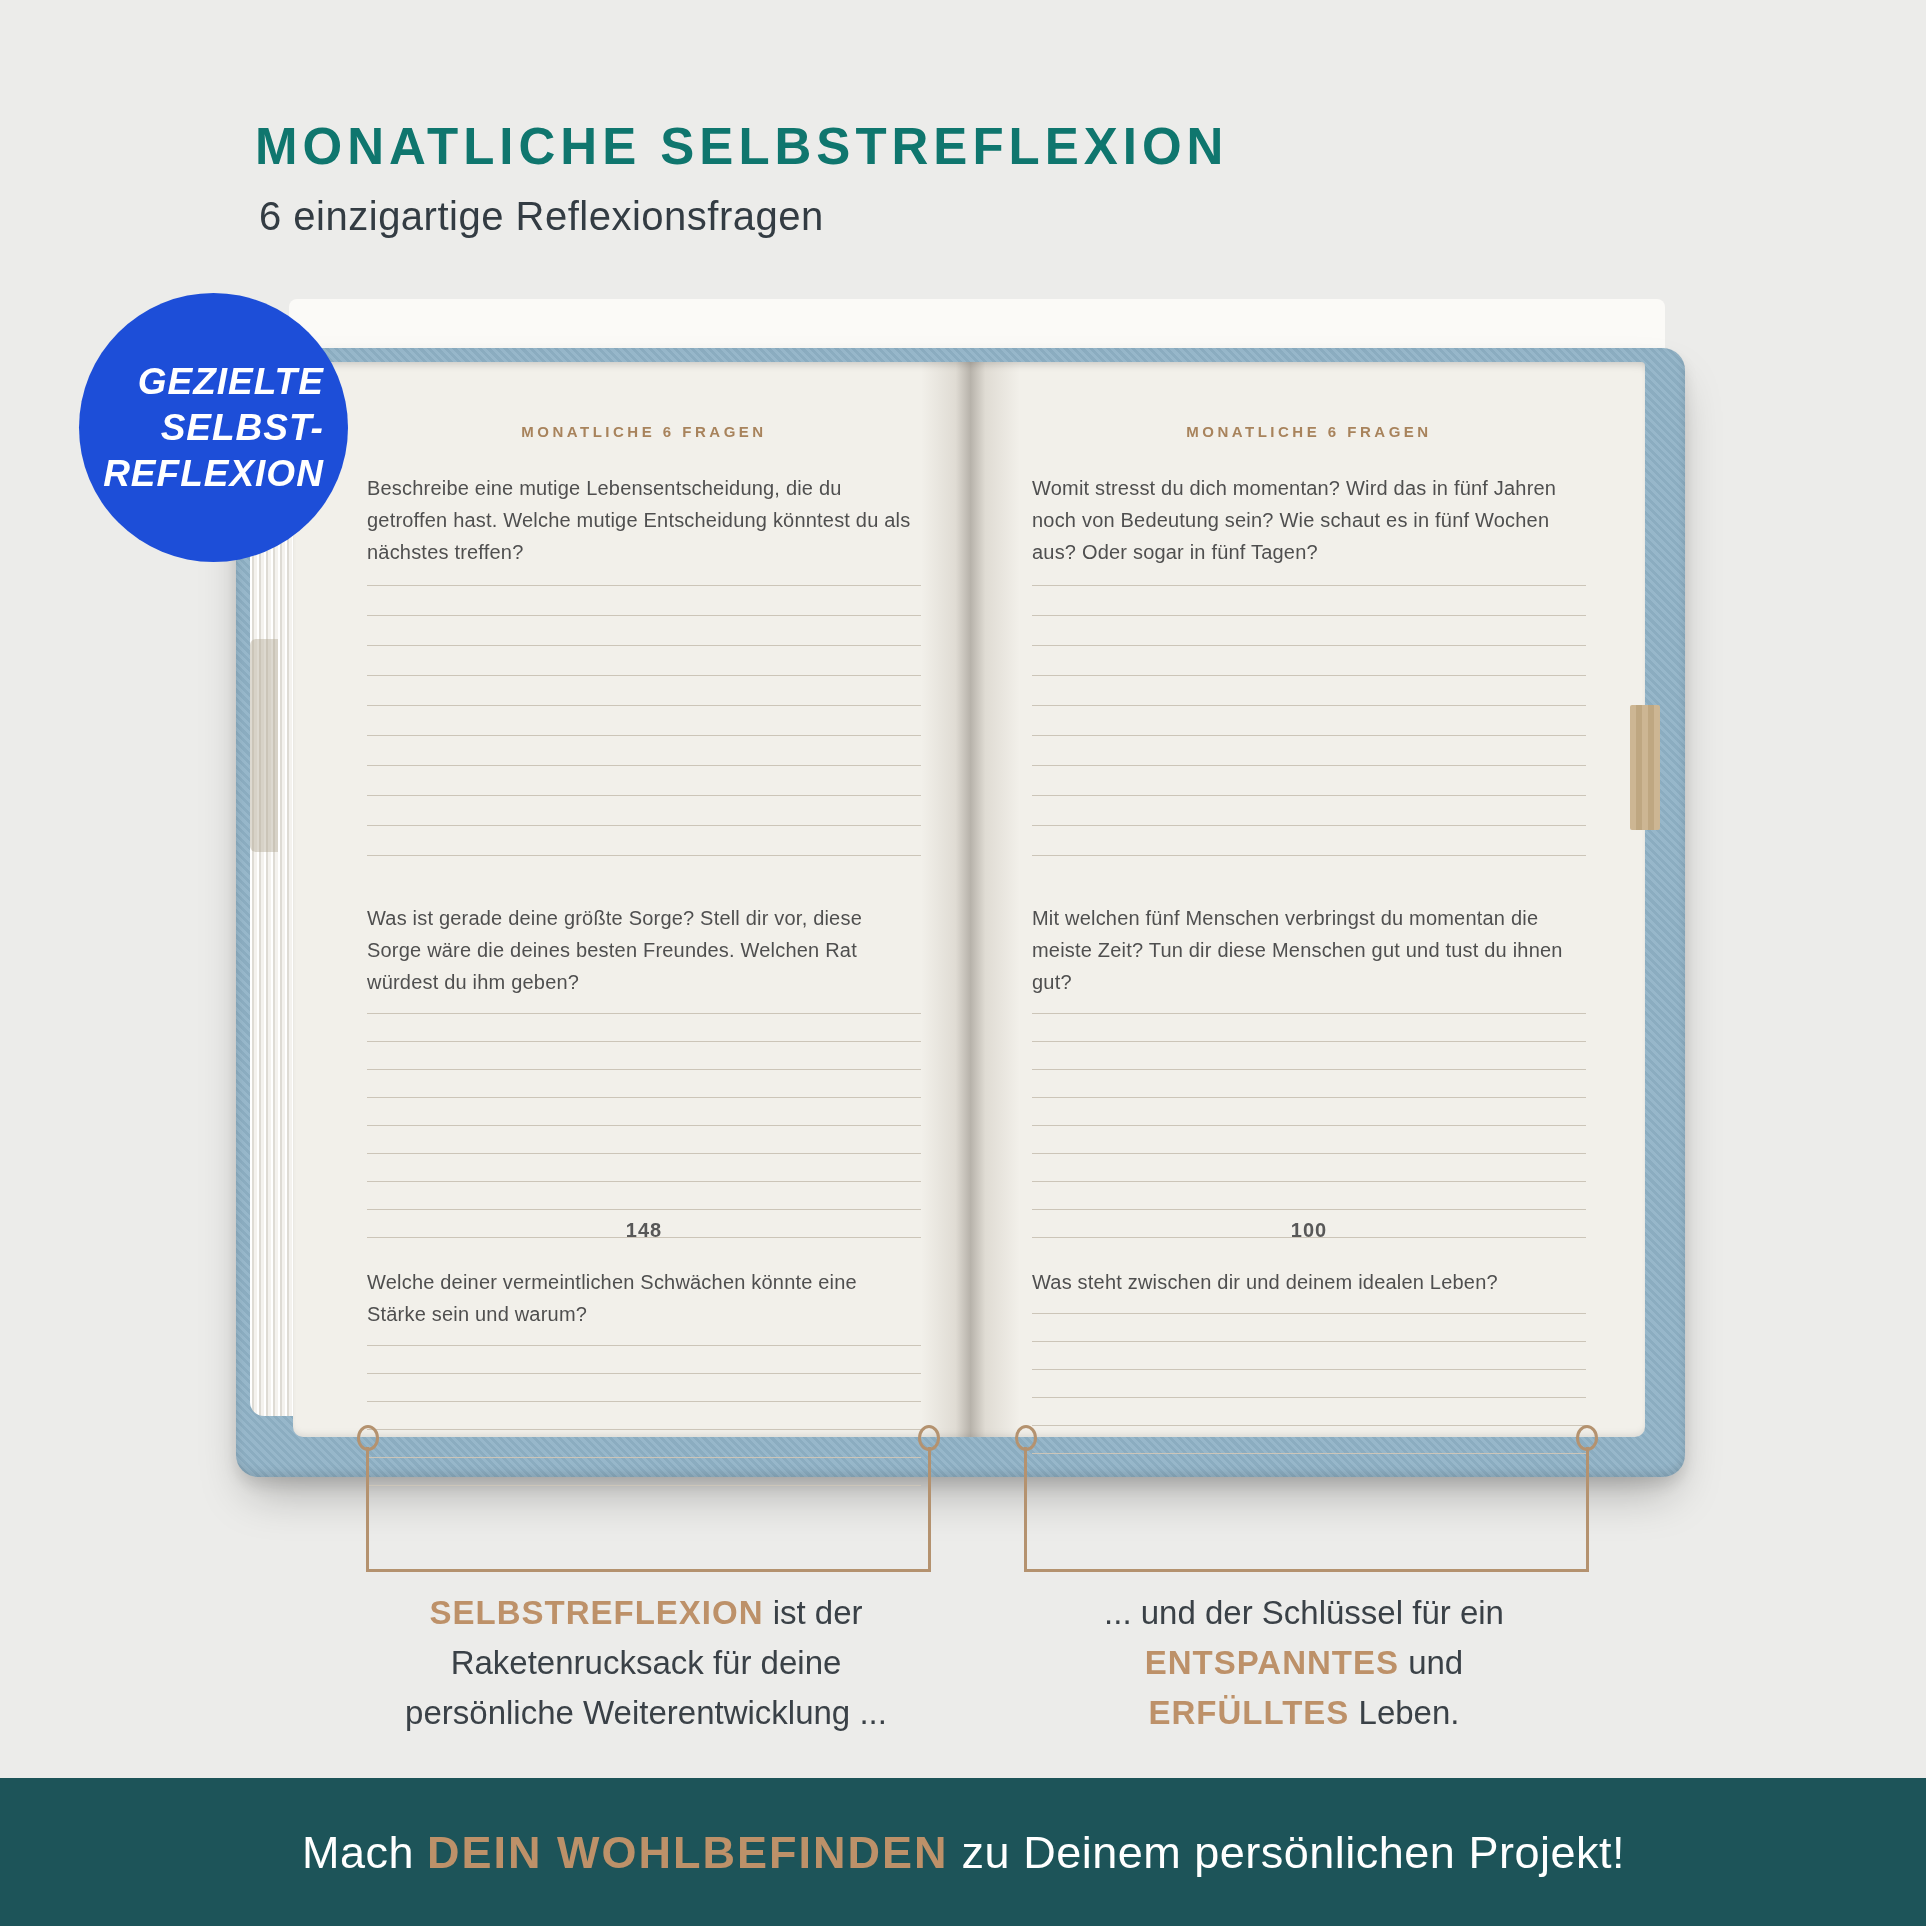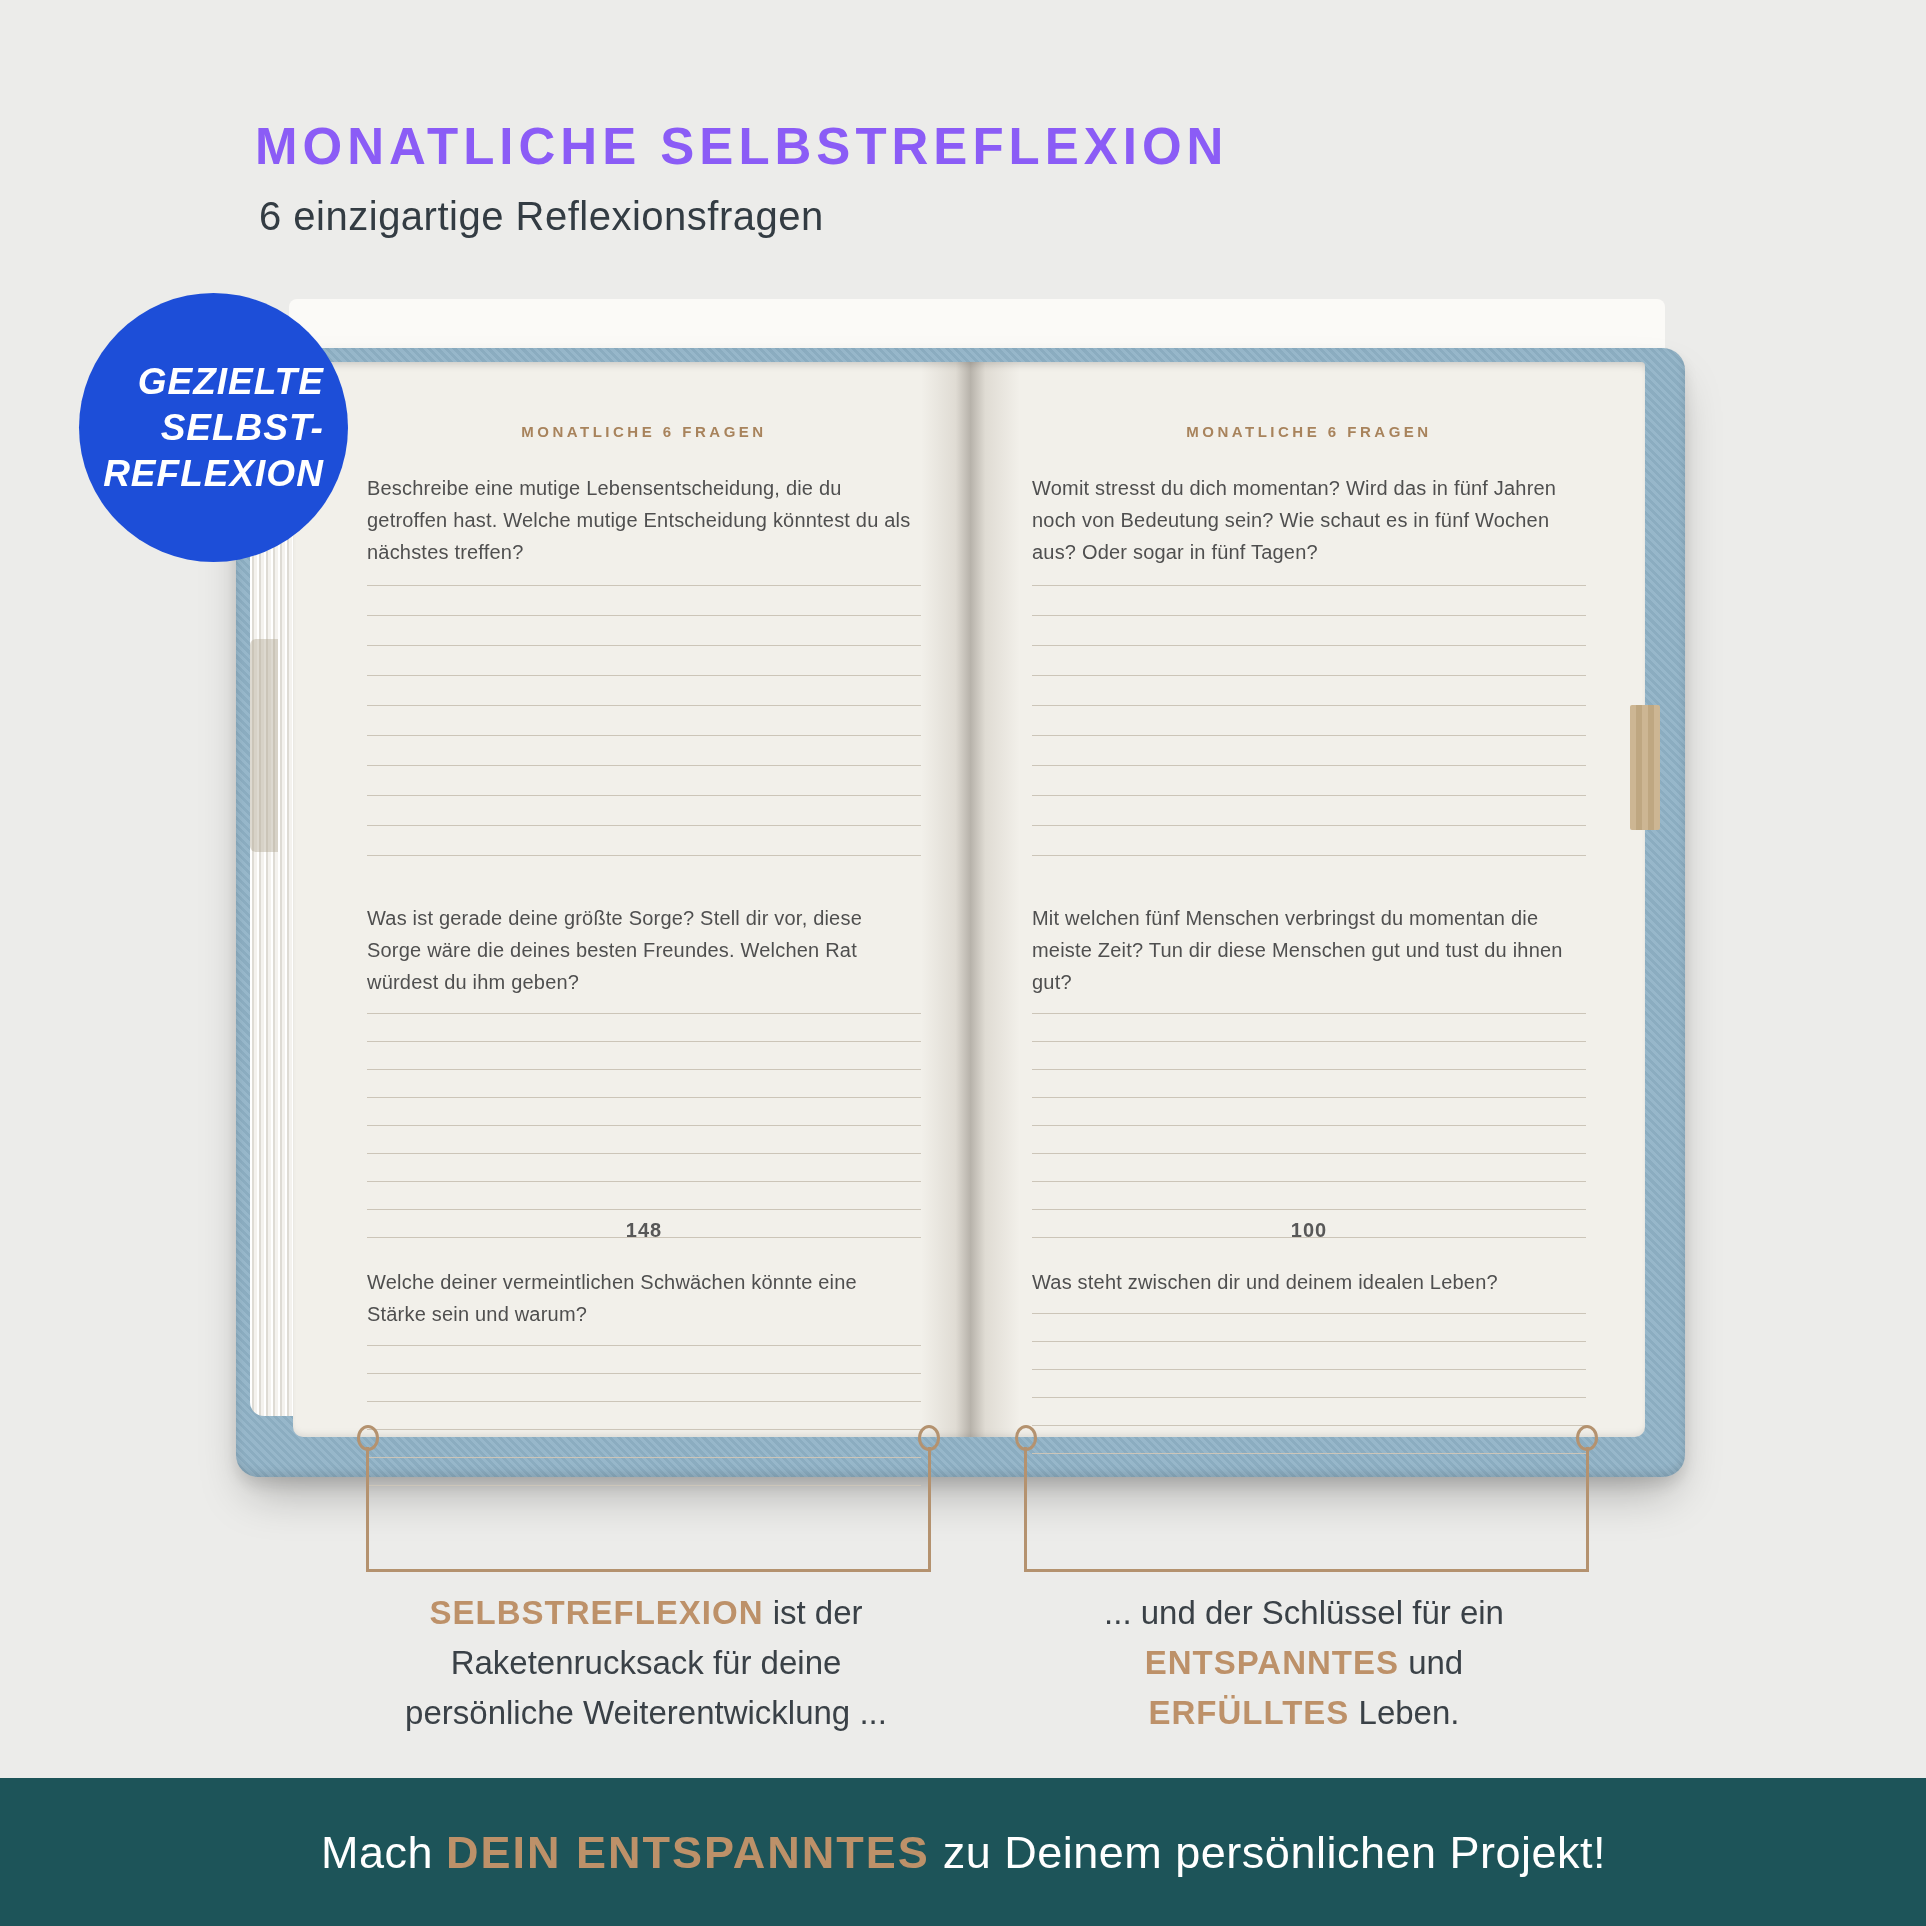--- a/index.html
+++ b/index.html
@@ -5,21 +5,21 @@
   html,body{margin:0;padding:0;background:#ececea;}
   .canvas{
     position:relative; width:1927px; height:1927px; overflow:hidden;
     background:#ececea;
     font-family:"Liberation Sans", sans-serif;
   }
   
   .main-title{
     position:absolute; left:255px; top:117px;
     font-size:51px; font-weight:800; letter-spacing:5px;
-    color:#8b5cf6;
+    color:#0f766e;
   }
   .subtitle{
     position:absolute; left:259px; top:194px;
     font-size:40px; font-weight:400; letter-spacing:0.5px;
     color:#333c43;
   }
   
   .badge{
     position:absolute; left:79px; top:293px; width:269px; height:269px;
     background:#1d4ed8; border-radius:50%;
@@ -246,18 +246,18 @@
   </div>
 
   <div class="annot al">
     <span class="accent">SELBSTREFLEXION</span><span> ist der</span><br>
     <span>Raketenrucksack für deine</span><br>
     <span>persönliche Weiterentwicklung ...</span>
   </div>
 
   <div class="banner">
     <div class="banner-text">
-      <span>Mach </span><span class="accent">DEIN ENTSPANNTES</span><span> zu Deinem persönlichen Projekt!</span>
+      <span>Mach </span><span class="accent">DEIN WOHLBEFINDEN</span><span> zu Deinem persönlichen Projekt!</span>
     </div>
   </div>
 
 </div>
 
 
 </body></html>

